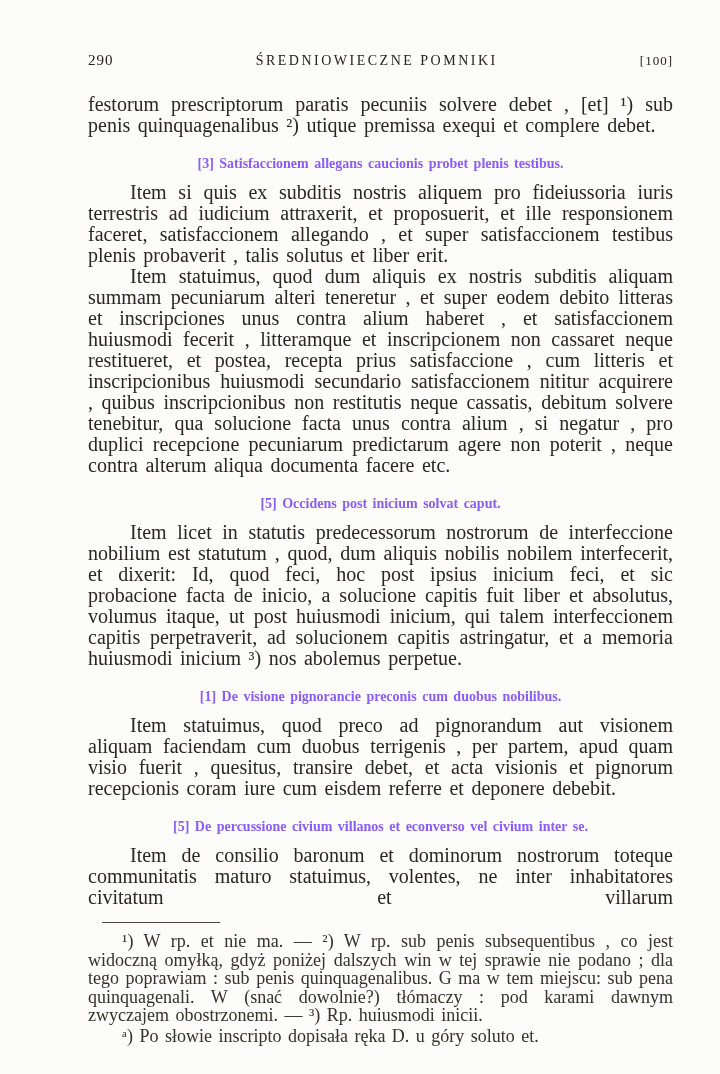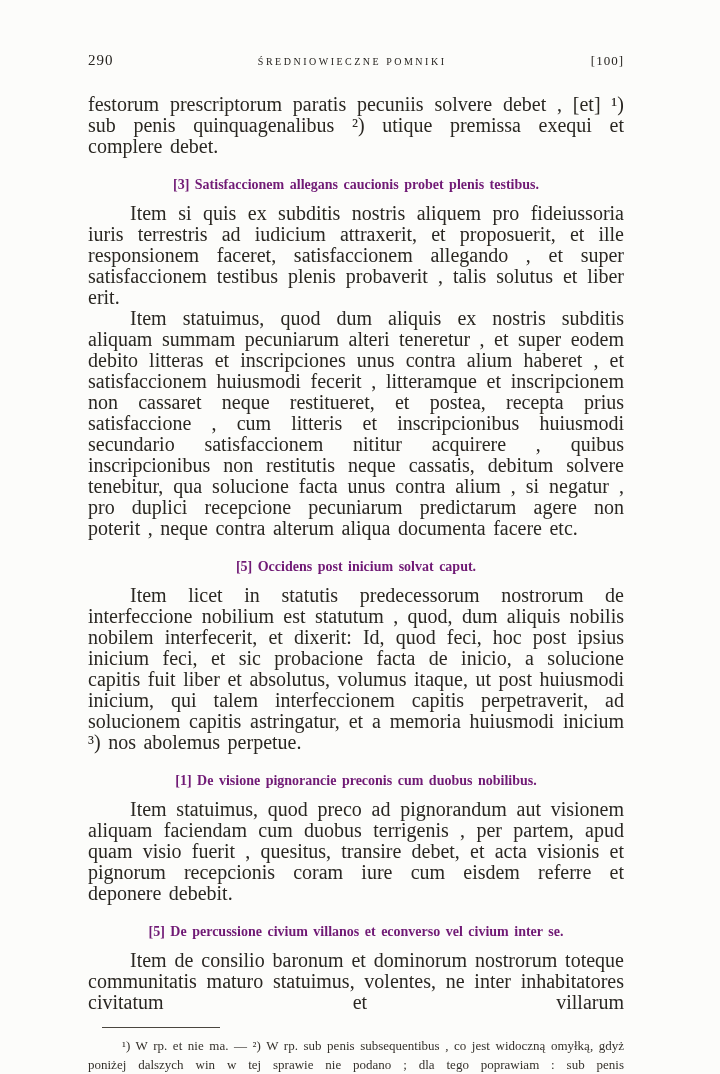--- a/index.html
+++ b/index.html
@@ -9,32 +9,32 @@
   }
   .page {
     position: relative;
     width: 720px;
     height: 1074px;
     margin: 0 auto;
     background: #fcfcfa;
     color: #26231f;
     font-family: "Liberation Serif", "DejaVu Serif", "DejaVu Sans", serif;
     box-sizing: border-box;
-    padding: 52px 96px 0 88px;
+    padding: 52px 47px 0 88px;
     overflow: hidden;
   }
   .running-head {
     display: flex;
     align-items: baseline;
     justify-content: space-between;
     font-size: 15px;
   }
   .page-num { letter-spacing: 1px; }
   .rh-title {
-    font-size: 10px;
+    font-size: 14px;
     letter-spacing: 2.5px;
     font-weight: 400;
   }
   .folio { font-size: 13px; letter-spacing: 1px; text-align: right; }
 
   .body-par {
     margin: 0;
     font-size: 20px;
     line-height: 21px;
     text-align: justify;
@@ -48,33 +48,33 @@
   }
   .fill-last { text-align-last: justify; }
 
   .sec-head {
     margin: 19px 0 9px 0;
     font-size: 14px;
     line-height: 18px;
     font-weight: bold;
     text-align: center;
     word-spacing: 2px;
-    color: #701a75;
+    color: #8b5cf6;
   }
 
   .footnote-block { margin-top: 14px; }
   .fn-rule {
     width: 118px;
     border: 0;
     border-top: 1.3px solid #4a463f;
     margin: 0 0 9px 14px;
   }
   .footnote {
     margin: 0;
-    font-size: 13px;
+    font-size: 18px;
     line-height: 18.5px;
     text-align: justify;
     text-indent: 34px;
     word-spacing: 2px;
     color: #35312b;
   }
   .footnote.note-a { margin-top: 2px; }
 </style>
 </head>
 <body>

